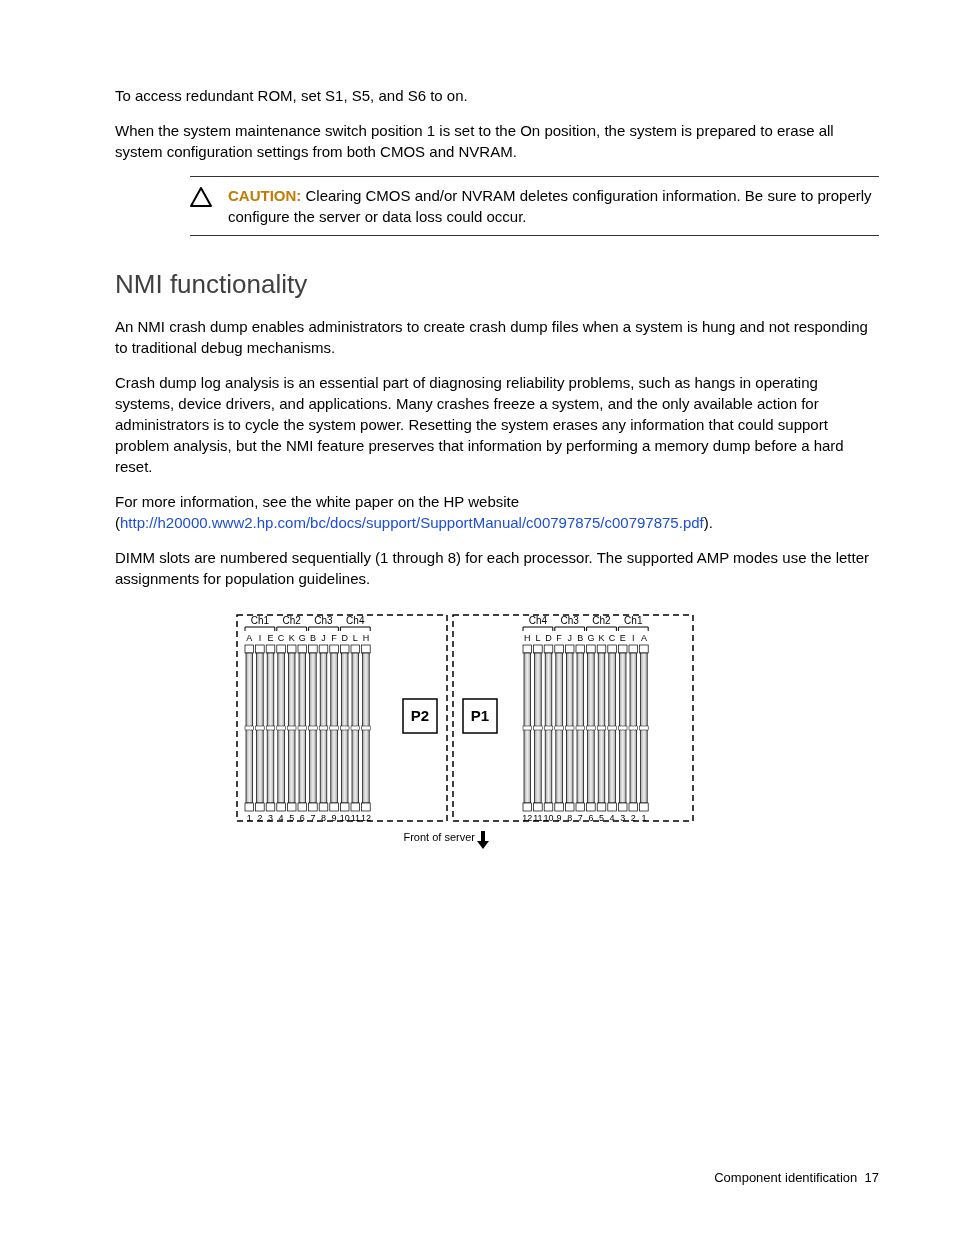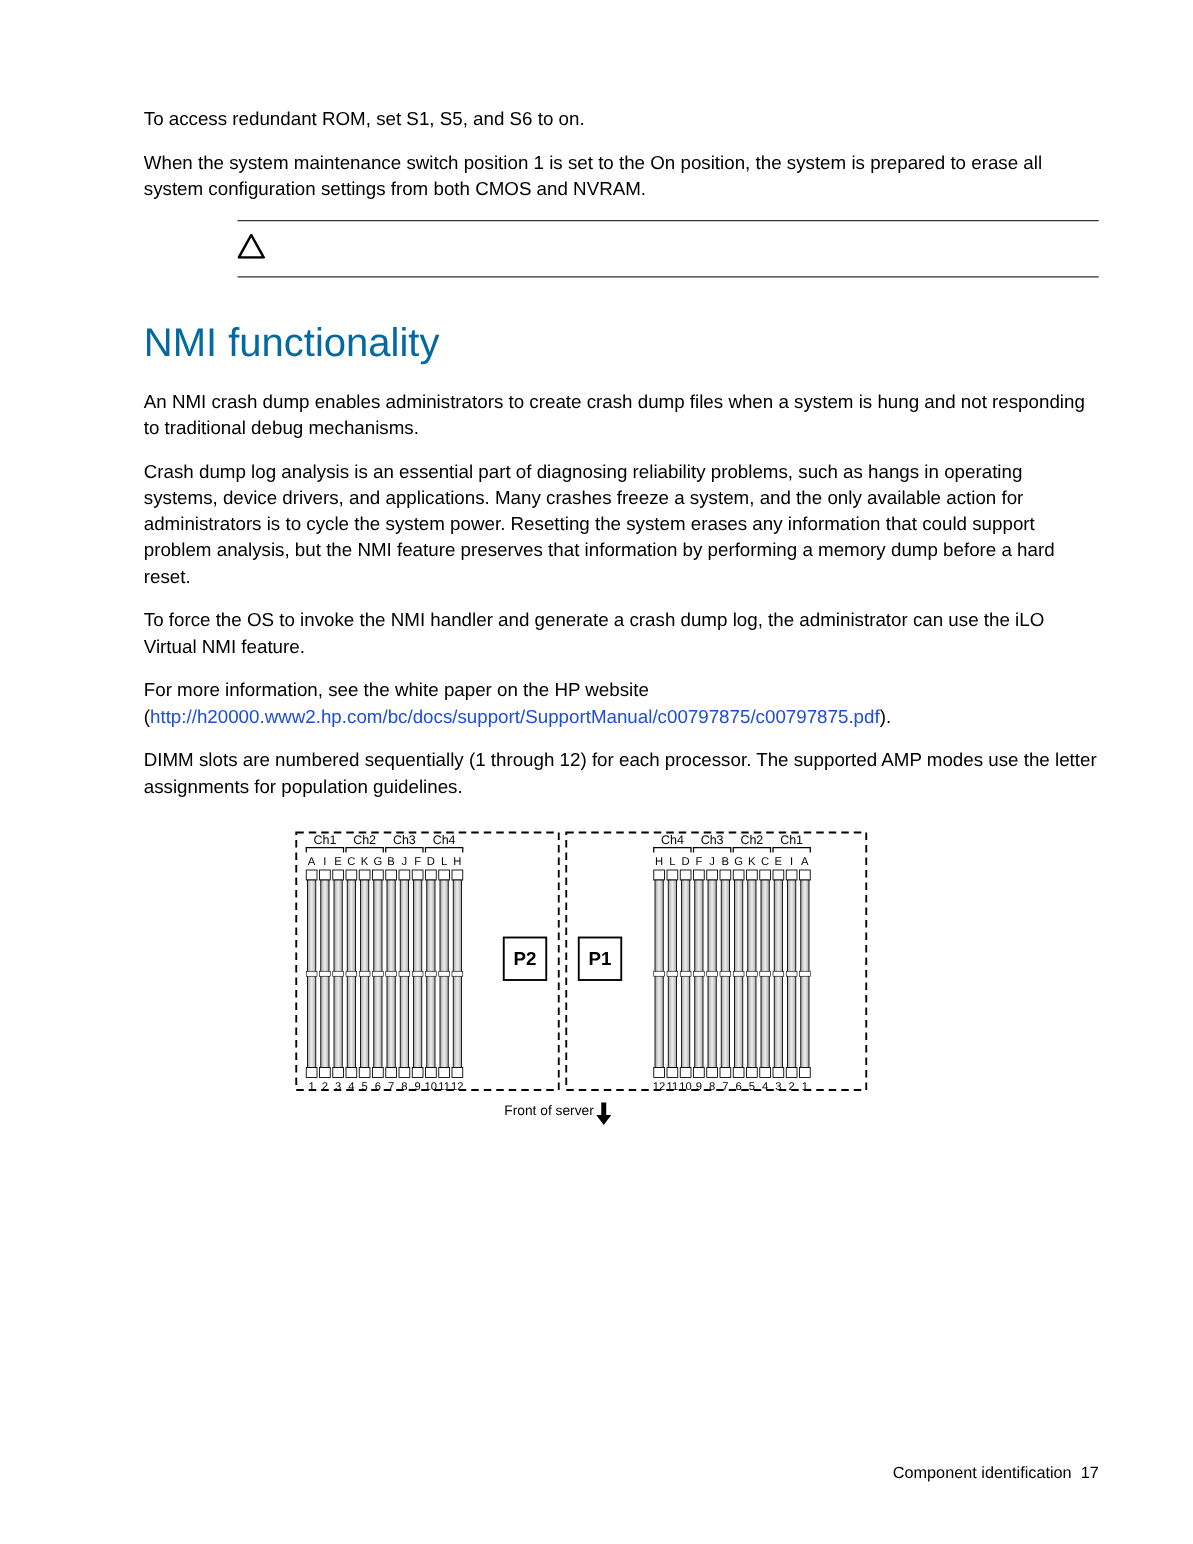--- a/index.html
+++ b/index.html
@@ -39,22 +39,22 @@
   .caution-label {
     color: #c47a00;
     font-weight: bold;
   }
   .caution-text {
     flex: 1;
   }
   h2.section {
     font-family: Arial, Helvetica, sans-serif;
     font-weight: normal;
-    font-size: 32px;
-    color: #0369a1;
+    font-size: 26px;
+    color: #404040;
     margin: 18px 0 14px 0;
   }
   a.link {
     color: #1d4ed8;
     text-decoration: none;
   }
   .diagram-wrap {
     margin-left: 120px;
     margin-top: 20px;
   }
@@ -119,31 +119,34 @@
 
   <p class="para indent">To access redundant ROM, set S1, S5, and S6 to on.</p>
   <p class="para indent">When the system maintenance switch position 1 is set to the On position, the system is prepared to erase all system configuration settings from both CMOS and NVRAM.</p>
 
   <div class="caution-box">
     <span class="caution-icon">
       <svg width="22" height="20" viewBox="0 0 22 20">
           <path d="M11 1 L21 19 L1 19 Z" fill="none" stroke="#000" stroke-width="2" stroke-linejoin="round"></path>
         </svg>
     </span>
+    <span class="caution-text">
+      <span class="caution-label">CAUTION:</span>
+      <span>Clearing CMOS and/or NVRAM deletes configuration information. Be sure to properly configure the server or data loss could occur.</span>
+    </span>
   </div>
 
   <h2 class="section">NMI functionality</h2>
   <p class="para indent">An NMI crash dump enables administrators to create crash dump files when a system is hung and not responding to traditional debug mechanisms.</p>
   <p class="para indent">Crash dump log analysis is an essential part of diagnosing reliability problems, such as hangs in operating systems, device drivers, and applications. Many crashes freeze a system, and the only available action for administrators is to cycle the system power. Resetting the system erases any information that could support problem analysis, but the NMI feature preserves that information by performing a memory dump before a hard reset.</p>
-  <p class="para indent">To force the OS to invoke the NMI handler and generate a crash dump log, the administrator can use the iLO Virtual NMI feature.</p>
   <p class="para indent">
     <span>For more information, see the white paper on the HP website (</span><a class="link">http://h20000.www2.hp.com/bc/docs/support/SupportManual/c00797875/c00797875.pdf</a><span>).</span>
   </p>
 
-  <p class="para indent">DIMM slots are numbered sequentially (1 through 12) for each processor. The supported AMP modes use the letter assignments for population guidelines.</p>
+  <p class="para indent">DIMM slots are numbered sequentially (1 through 8) for each processor. The supported AMP modes use the letter assignments for population guidelines.</p>
 
   <div class="diagram-wrap">
     <svg class="diagram" width="460" height="250" viewBox="0 0 460 250">
       <defs>
         <linearGradient id="dimmGrad" x1="0" y1="0" x2="1" y2="0">
           <stop offset="0%" stop-color="#aaa"></stop>
           <stop offset="50%" stop-color="#eee"></stop>
           <stop offset="100%" stop-color="#aaa"></stop>
         </linearGradient>
       </defs>

